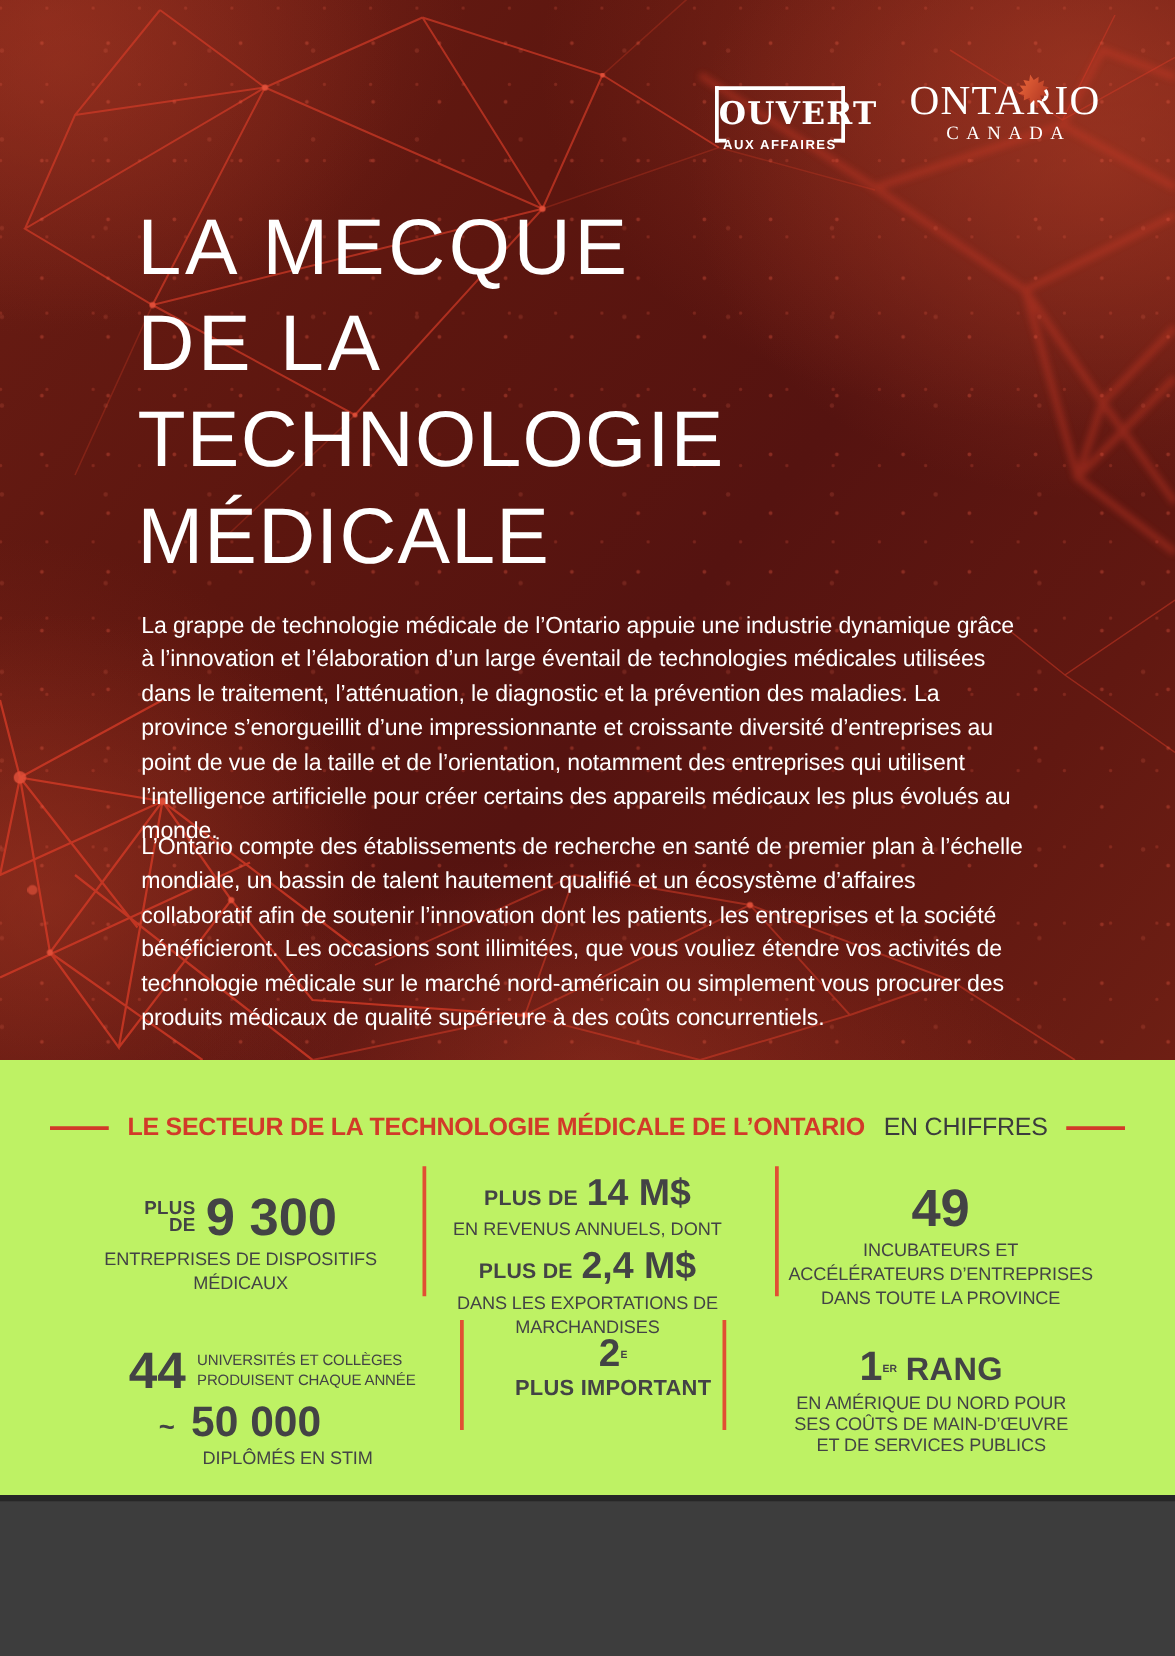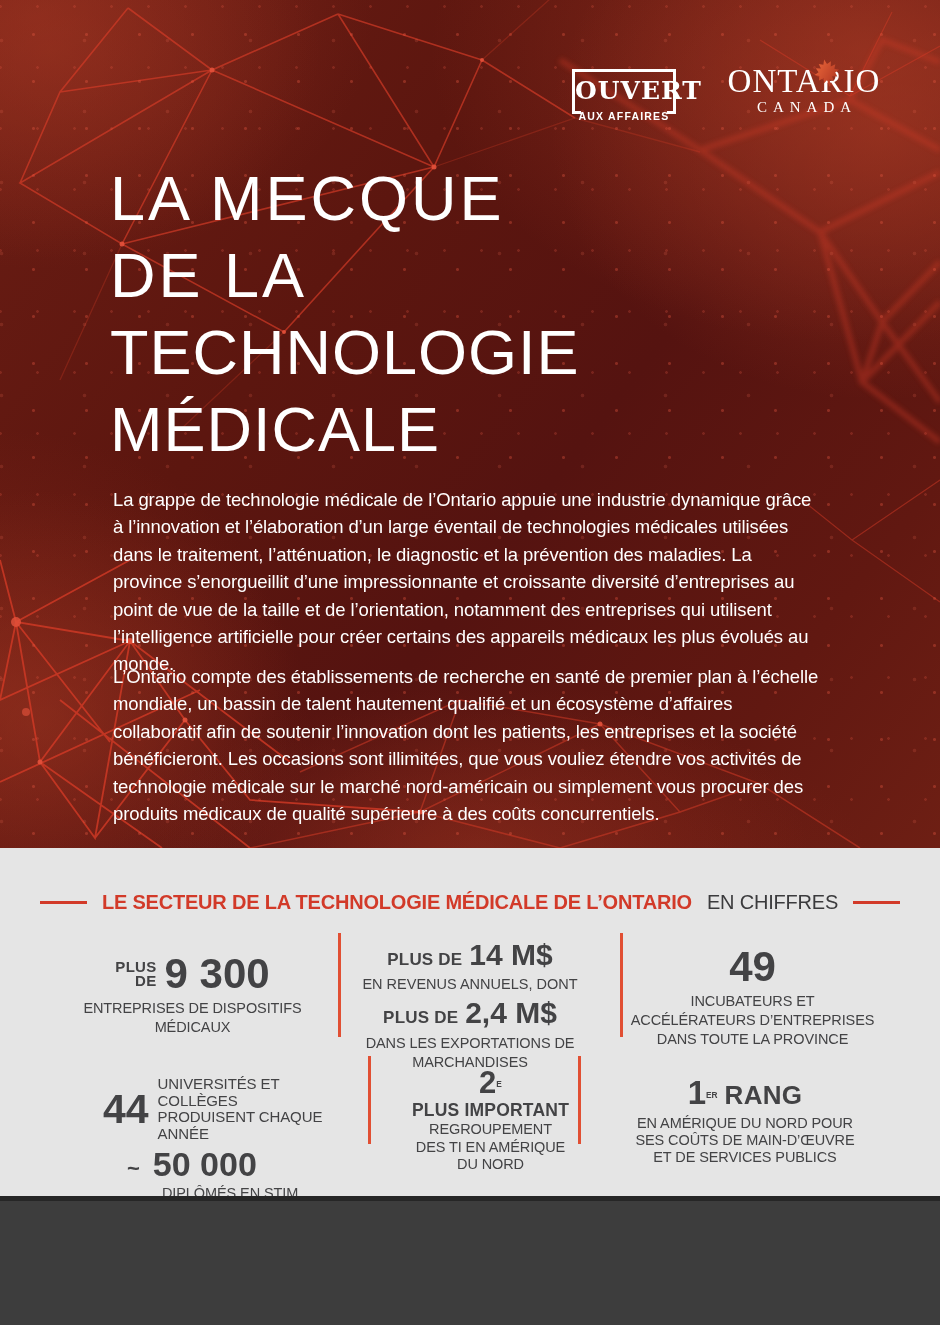--- a/index.html
+++ b/index.html
@@ -45,21 +45,21 @@
   .hero-title{position:absolute;left:110px;top:160px;margin:0;color:#fff;font-weight:400;}
   .hero-title span{display:block;font-size:63px;line-height:77px;}
   .t-light{letter-spacing:3px;font-weight:400;}
   .t-bold{letter-spacing:1px;font-weight:400;}
   .hero-par{position:absolute;left:113px;width:708px;margin:0;color:#fff;
     font-size:18.5px;line-height:27.4px;letter-spacing:-.1px;}
   .par1{top:486px;}
   .par2{top:663px;}
 
   
-  .stats{position:absolute;left:0;top:848px;width:940px;height:348px;background:#e5e5e5;}
+  .stats{position:absolute;left:0;top:848px;width:940px;height:348px;background:#bef264;}
   .stats-heading{position:absolute;left:0;top:43px;width:940px;display:flex;align-items:center;justify-content:center;gap:15px;}
   .rule{width:47px;height:3px;background:#d23a29;}
   .head-red{color:#d23a29;font-size:20px;font-weight:700;letter-spacing:-.2px;}
   .head-dark{color:#3b3b3d;font-size:20px;font-weight:400;letter-spacing:-.2px;}
 
   .stat{position:absolute;color:#434345;text-align:center;}
   .slabel{display:block;font-size:14.5px;line-height:19px;letter-spacing:-.1px;}
   .vdiv{position:absolute;width:2.5px;background:#e14f33;}
   .d1a{left:338px;top:85px;height:104px;}
   .d1b{left:620px;top:85px;height:104px;}
@@ -83,21 +83,21 @@
 
   
   .s3{left:620px;top:98px;width:265px;}
   .s3 .bignum{display:block;line-height:42px;}
   .s3 .slabels{margin-top:4px;}
 
   
   .s4{left:103px;top:228px;width:255px;text-align:left;}
   .s4 .r1{display:flex;align-items:center;gap:9px;}
   .s4 .n44{font-size:41px;font-weight:700;line-height:40px;}
-  .s4 .l1{display:flex;flex-direction:column;font-size:15px;line-height:16.5px;letter-spacing:-.1px;}
+  .s4 .l1{display:flex;flex-direction:column;font-size:12px;line-height:16.5px;letter-spacing:-.1px;}
   .s4 .r2{display:flex;align-items:baseline;gap:13px;margin:3px 0 0 24px;}
   .s4 .tilde{font-size:22px;font-weight:700;}
   .s4 .n50{font-size:34px;font-weight:700;}
   .s4 .r3{margin-left:59px;font-size:14.5px;line-height:18px;}
 
   
   .s5{left:388px;top:220px;width:205px;}
   .s5 .n2{font-size:31px;font-weight:700;line-height:30px;}
   .sup{font-size:.52em;font-weight:700;vertical-align:super;letter-spacing:0;}
   .s5 .subtitle{display:block;font-size:17.5px;font-weight:700;letter-spacing:.2px;line-height:21px;margin-top:2px;}
@@ -274,25 +274,20 @@
       <div class="r3">
         <span class="slabel">DIPLÔMÉS EN STIM</span>
       </div>
     </div>
 
     <div class="stat s5">
       <div class="line1">
         <span class="n2">2</span><span class="sup">E</span>
       </div>
       <span class="subtitle">PLUS IMPORTANT</span>
-      <div class="slabels">
-        <span class="slabel">REGROUPEMENT</span>
-        <span class="slabel">DES TI EN AMÉRIQUE</span>
-        <span class="slabel">DU NORD</span>
-      </div>
     </div>
 
     <div class="stat s6">
       <div class="line1">
         <span class="n1">1</span><span class="sup">ER</span><span class="rang">RANG</span>
       </div>
       <div class="slabels">
         <span class="slabel">EN AMÉRIQUE DU NORD POUR</span>
         <span class="slabel">SES COÛTS DE MAIN-D’ŒUVRE</span>
         <span class="slabel">ET DE SERVICES PUBLICS</span>

